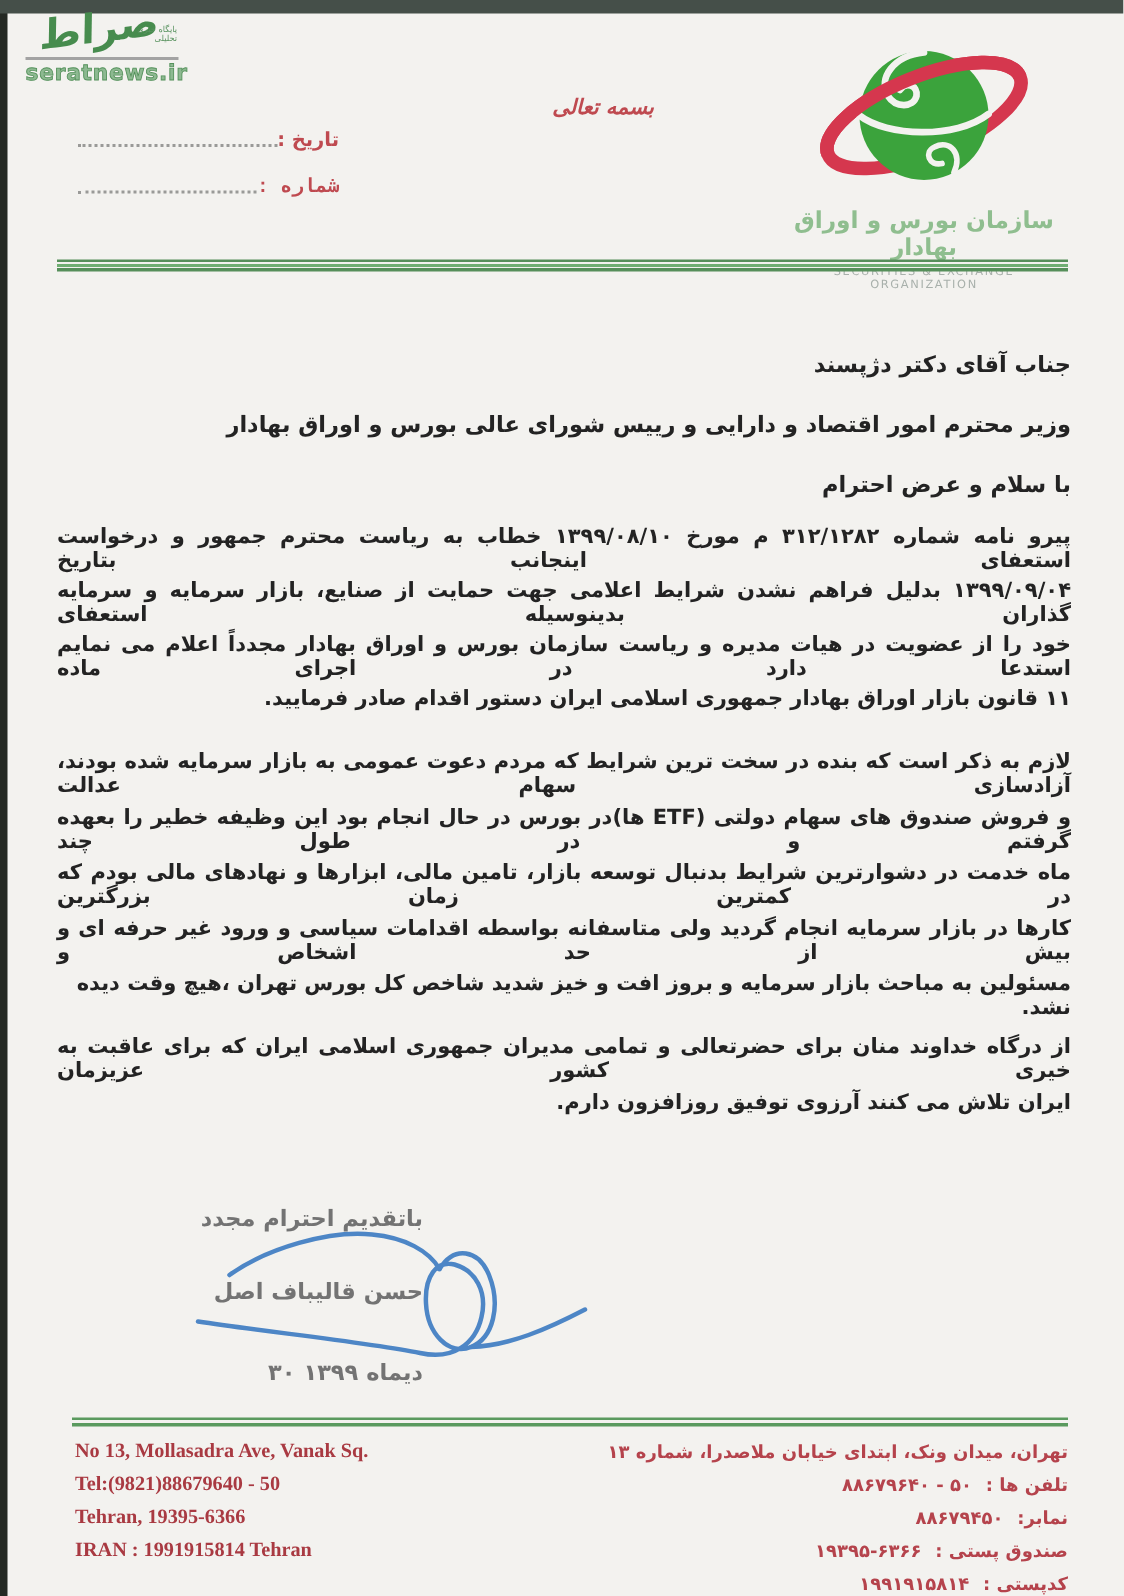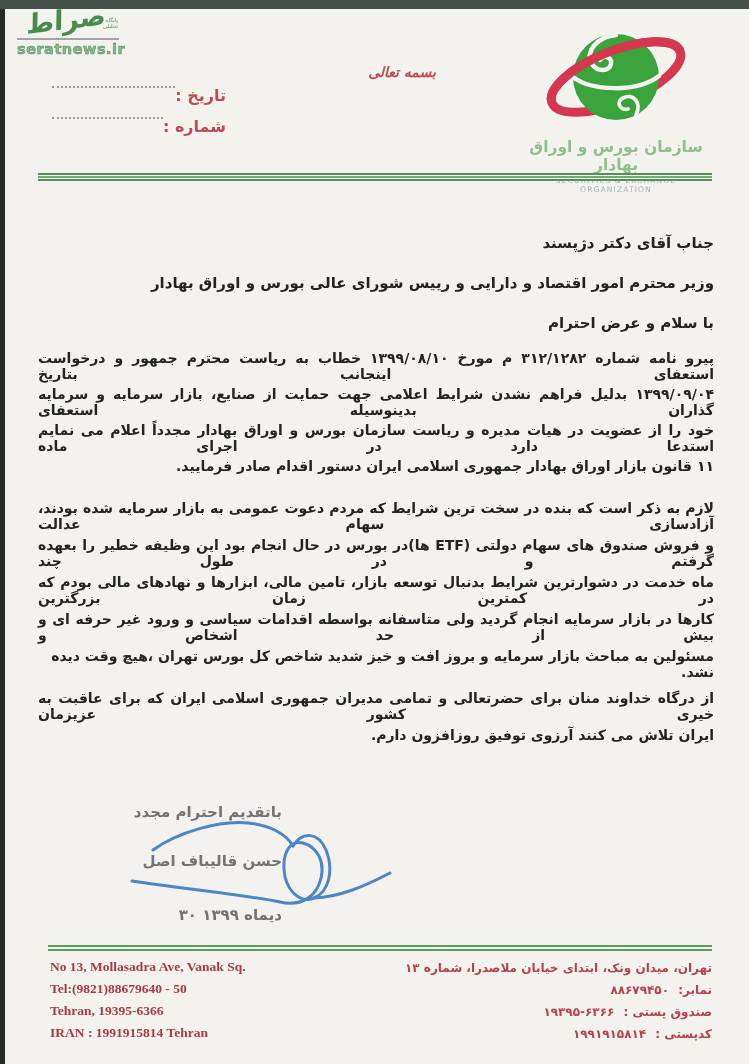--- a/index.html
+++ b/index.html
@@ -13,22 +13,22 @@
   .wm-brand{left:26px;top:4px;font-size:27px;font-weight:bold;color:#478c4e;
             transform:rotate(-7deg) skewX(-8deg);letter-spacing:2px;}
   .wm-tag{left:78px;top:17px;width:40px;font-size:5.5px;color:#5a9360;line-height:6px;
           direction:rtl;text-align:right;}
   .wm-domain{left:17px;top:38px;width:102px;border-top:2px solid #a3a3a3;padding-top:1px;
              font-size:14.5px;font-weight:bold;color:#8db991;letter-spacing:.5px;
              -webkit-text-stroke:.6px #55915b;text-shadow:0 0 1px #ffffff;}
   
   .bismillah{left:352px;top:64px;width:100px;text-align:center;font-size:14px;
              font-weight:bold;color:#bf4a50;direction:rtl;font-style:italic;}
-  .meta-row{left:50px;width:176px;display:flex;direction:rtl;align-items:flex-start;
-            font-size:16px;font-weight:bold;color:#bf4a50;}
+  .meta-row{left:50px;width:176px;display:flex;direction:rtl;align-items:flex-end;
+            font-size:13px;font-weight:bold;color:#bf4a50;}
   .meta-row .dots{flex:1;border-bottom:2px dotted #9a9a98;margin-bottom:3px;margin-left:2px;height:0;}
   .logo-block{left:520px;top:20px;width:192px;text-align:center;}
   .org-fa{font-size:15.5px;font-weight:bold;color:#8fbe8f;direction:rtl;margin-top:2px;}
   .org-en{font-size:7.6px;color:#a8b0ab;letter-spacing:1.1px;margin-top:2px;}
   .rule-head{left:38px;top:173px;width:674px;height:8px;
     background:linear-gradient(to bottom,#568f5a 0 2px,#f3f2ef 2px 3px,#6fae72 3px 5px,#f3f2ef 5px 6px,#568f5a 6px 8px);}
   
   .bline{left:38px;width:676px;direction:rtl;color:#232323;font-weight:bold;}
   .h15{font-size:15px;}
   .just{font-size:14px;text-align:justify;text-align-last:justify;text-justify:inter-word;}
@@ -55,21 +55,21 @@
 <div class="abs wm-brand">صراط</div>
 <div class="abs wm-tag">پایگاه خبری تحلیلی</div>
 <div class="abs wm-domain">seratnews.ir</div>
 
 <div class="abs bismillah">بسمه تعالی</div>
 
 <div class="abs meta-row" style="top:86px;">
   <span>تاریخ :</span>
   <span class="dots"></span>
 </div>
-<div class="abs meta-row" style="top:117px;">
+<div class="abs meta-row" style="top:117px;font-family:Liberation Mono, monospace;">
   <span>شماره :</span>
   <span class="dots"></span>
 </div>
 
 <div class="abs logo-block">
   <svg width="150" height="112" viewBox="0 0 150 112">
     <g transform="rotate(-22 75 57)">
       <ellipse cx="75" cy="57" rx="69" ry="26" fill="none" stroke="#d5374e" stroke-width="9"></ellipse>
     </g>
     <circle cx="75" cy="57" r="43" fill="#3ba33c"></circle>
@@ -123,20 +123,24 @@
 <div class="abs f-en">
   <div>No 13, Mollasadra Ave, Vanak Sq.</div>
   <div>Tel:(9821)88679640 - 50</div>
   <div>Tehran, 19395-6366</div>
   <div>IRAN : 1991915814 Tehran</div>
 </div>
 
 <div class="abs f-fa">
   <div>تهران، میدان ونک، ابتدای خیابان ملاصدرا، شماره ۱۳</div>
   <div>
+    <span>تلفن ها :</span>
+    <span class="val" dir="ltr">۸۸۶۷۹۶۴۰ - ۵۰</span>
+  </div>
+  <div>
     <span>نمابر:</span>
     <span class="val" dir="ltr">۸۸۶۷۹۴۵۰</span>
   </div>
   <div>
     <span>صندوق پستی :</span>
     <span class="val" dir="ltr">۱۹۳۹۵-۶۳۶۶</span>
   </div>
   <div>
     <span>کدپستی :</span>
     <span class="val" dir="ltr">۱۹۹۱۹۱۵۸۱۴</span>

